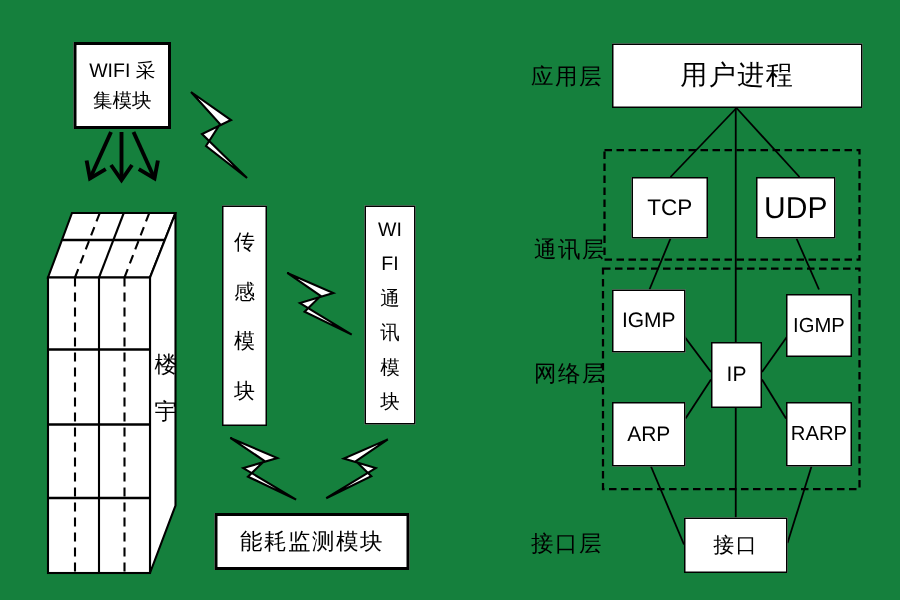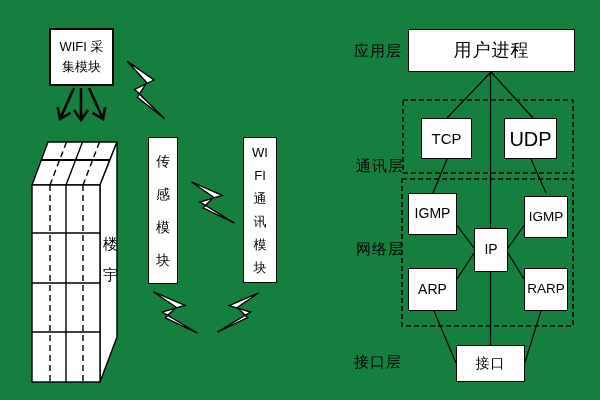--- a/index.html
+++ b/index.html
@@ -116,20 +116,21 @@
 模
 块</div>
 
   <div class="box pre" id="wificomm">WI
 FI
 通
 讯
 模
 块</div>
 
+  <div class="box thick" id="energy">能耗监测模块</div>
 
   <div class="lbl" id="lbl-app">应用层</div>
   <div class="lbl" id="lbl-comm">通讯层</div>
   <div class="lbl" id="lbl-net">网络层</div>
   <div class="lbl" id="lbl-iface">接口层</div>
 
   <div class="box" id="user-process">用户进程</div>
   <div class="box" id="tcp">TCP</div>
   <div class="box" id="udp">UDP</div>
   <div class="box" id="icmp">IGMP</div>

